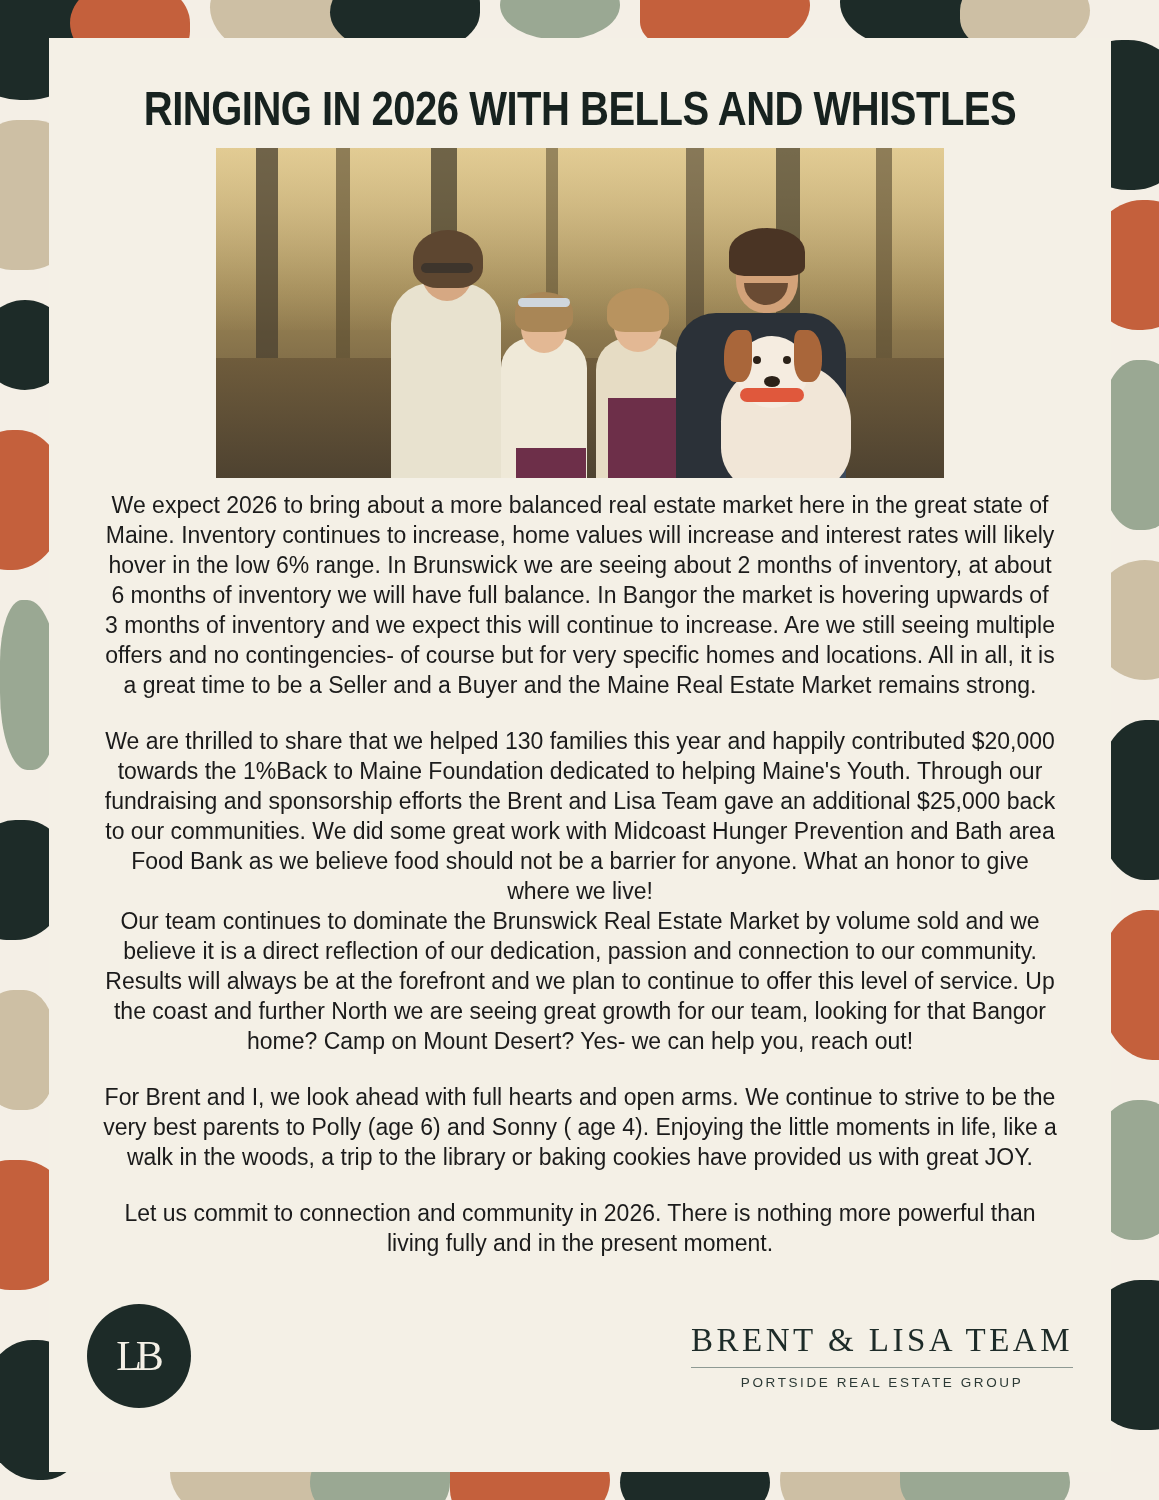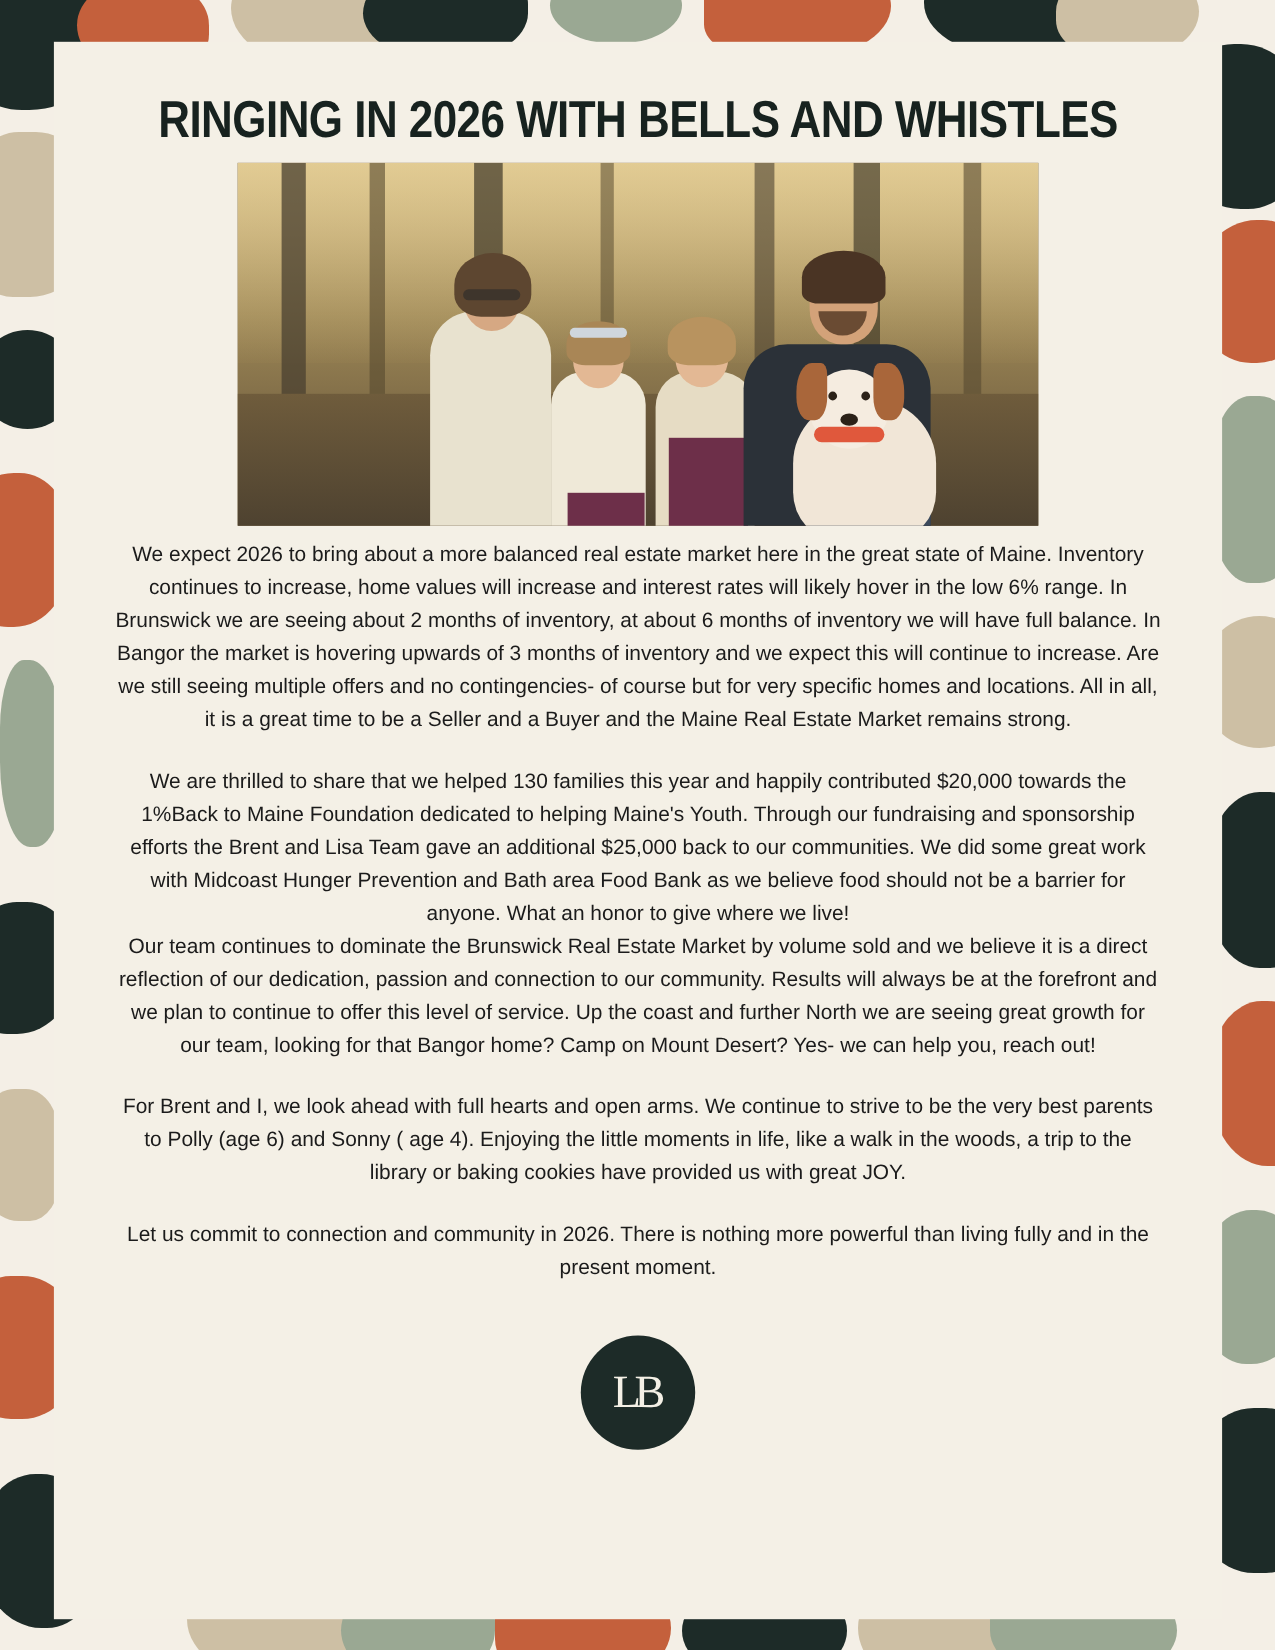--- a/index.html
+++ b/index.html
@@ -68,35 +68,35 @@
   }
   .photo {
     position: absolute;
     inset: 0;
     overflow: hidden;
   }
   .p-el { position: absolute; }
 
   .body-text {
     font-family: "Liberation Sans", sans-serif;
-    font-size: 19px;
+    font-size: 23px;
     line-height: 30px;
     color: #1b1b1b;
     text-align: center;
     margin: 0;
     padding: 0 16px;
   }
   .para { margin: 0 0 26px 0; }
   .para:last-child { margin-bottom: 0; }
 
   
   .logo-row {
     display: flex;
     align-items: center;
-    justify-content: center;
+    justify-content: space-between;
     gap: 26px;
     margin-top: 46px;
   }
   .logo-mark {
     width: 104px;
     height: 104px;
     border-radius: 50%;
     background: #1d2b28;
     position: relative;
     flex: none;
@@ -239,16 +239,20 @@
       <p class="para" style="margin-bottom:0;">We are thrilled to share that we helped 130 families this year and happily contributed $20,000 towards the 1%Back to Maine Foundation dedicated to helping Maine's Youth. Through our fundraising and sponsorship efforts the Brent and Lisa Team gave an additional $25,000 back to our communities. We did some great work with Midcoast Hunger Prevention and Bath area Food Bank as we believe food should not be a barrier for anyone. What an honor to give where we live!</p>
       <p class="para">Our team continues to dominate the Brunswick Real Estate Market by volume sold and we believe it is a direct reflection of our dedication, passion and connection to our community. Results will always be at the forefront and we plan to continue to offer this level of service. Up the coast and further North we are seeing great growth for our team, looking for that Bangor home? Camp on Mount Desert? Yes- we can help you, reach out!</p>
       <p class="para">For Brent and I, we look ahead with full hearts and open arms. We continue to strive to be the very best parents to Polly (age 6) and Sonny ( age 4). Enjoying the little moments in life, like a walk in the woods, a trip to the library or baking cookies have provided us with great JOY.</p>
       <p class="para" style="margin-bottom:6px;">Let us commit to connection and community in 2026. There is nothing more powerful than living fully and in the present moment.</p>
     </div>
 
     <div class="logo-row">
       <div class="logo-mark">
         <div class="mono">LB</div>
       </div>
+      <div class="logo-text">
+        <div class="logo-name">BRENT &amp; LISA TEAM</div>
+        <div class="logo-sub">PORTSIDE REAL ESTATE GROUP</div>
+      </div>
     </div>
 
   </div>
 </div>
 
 </body></html>

